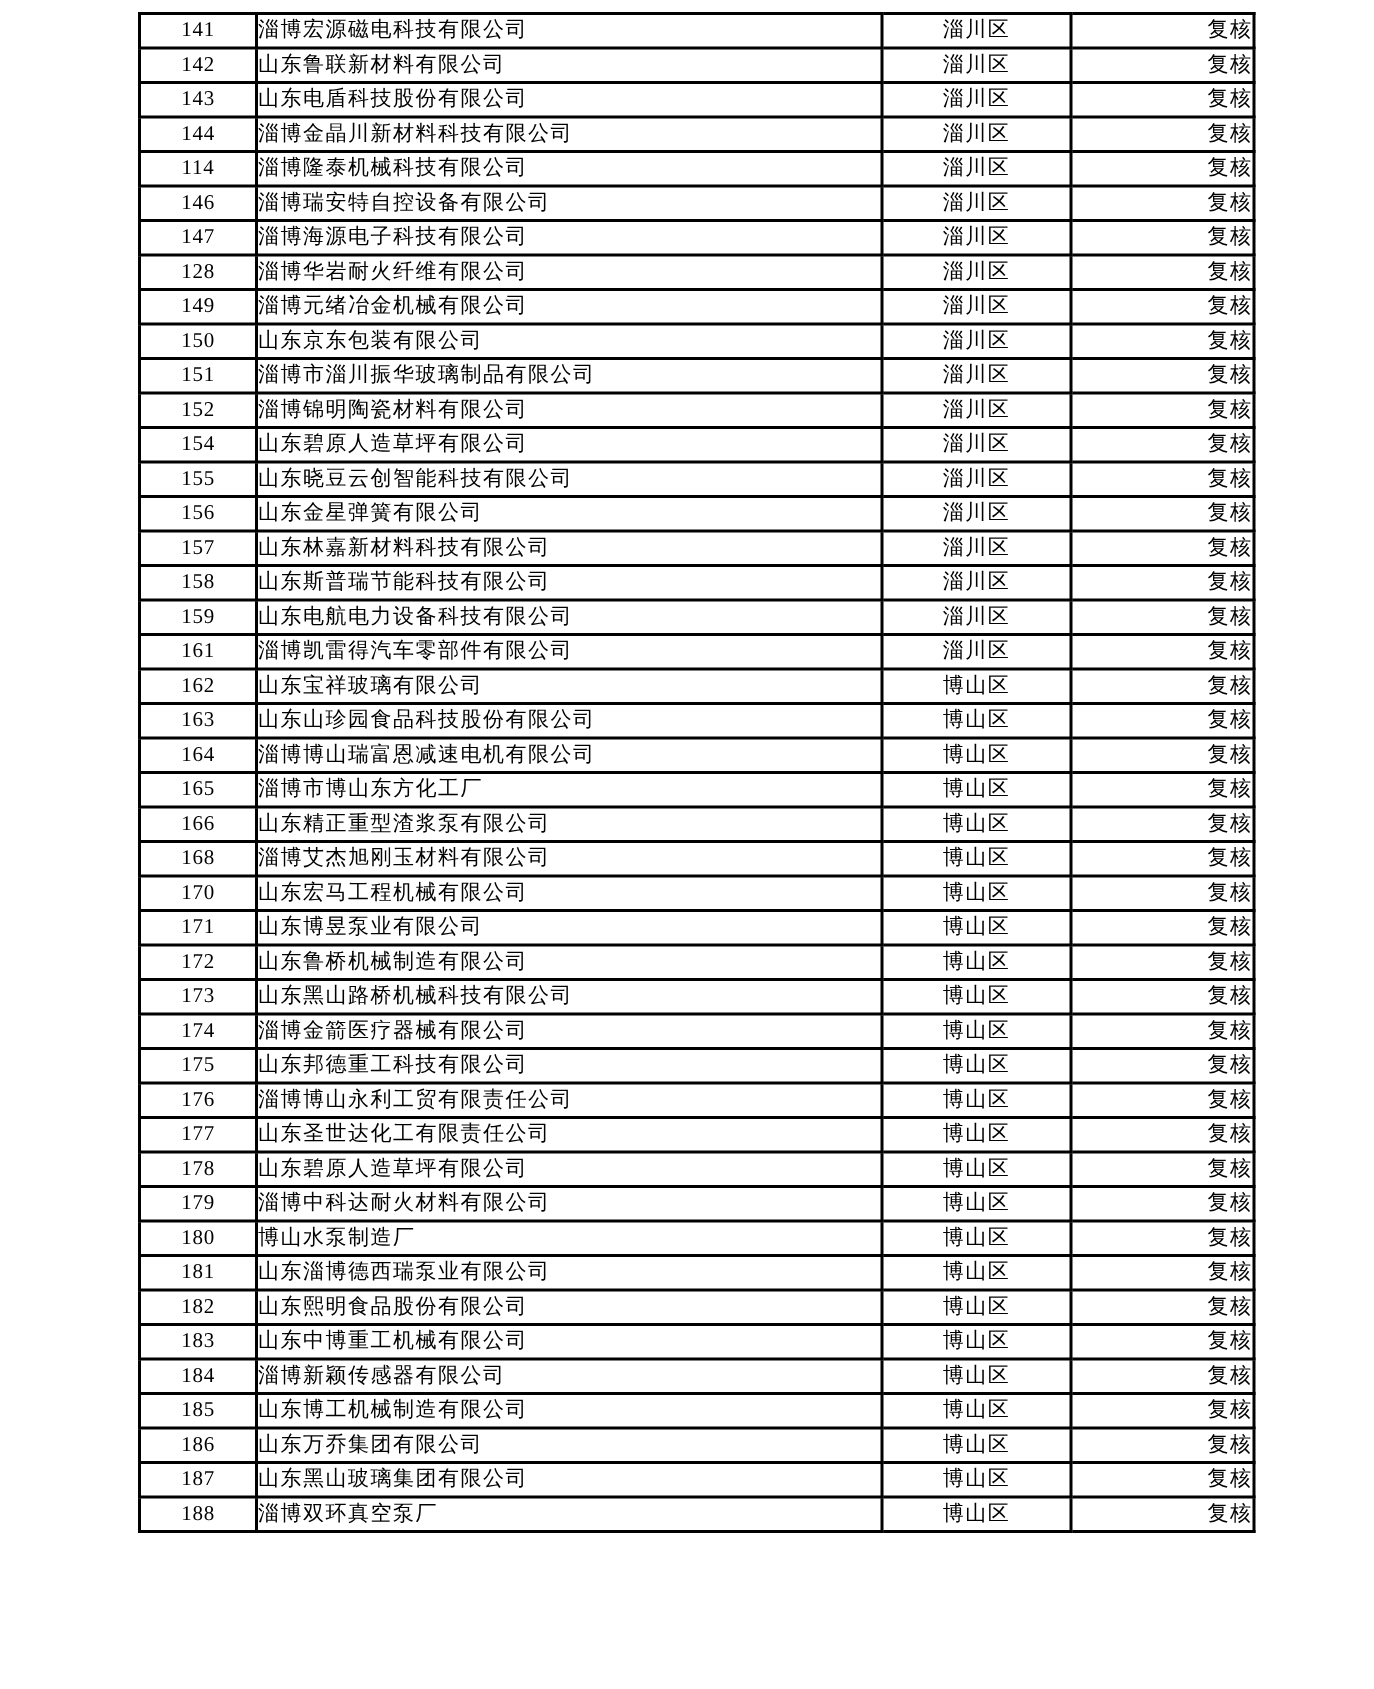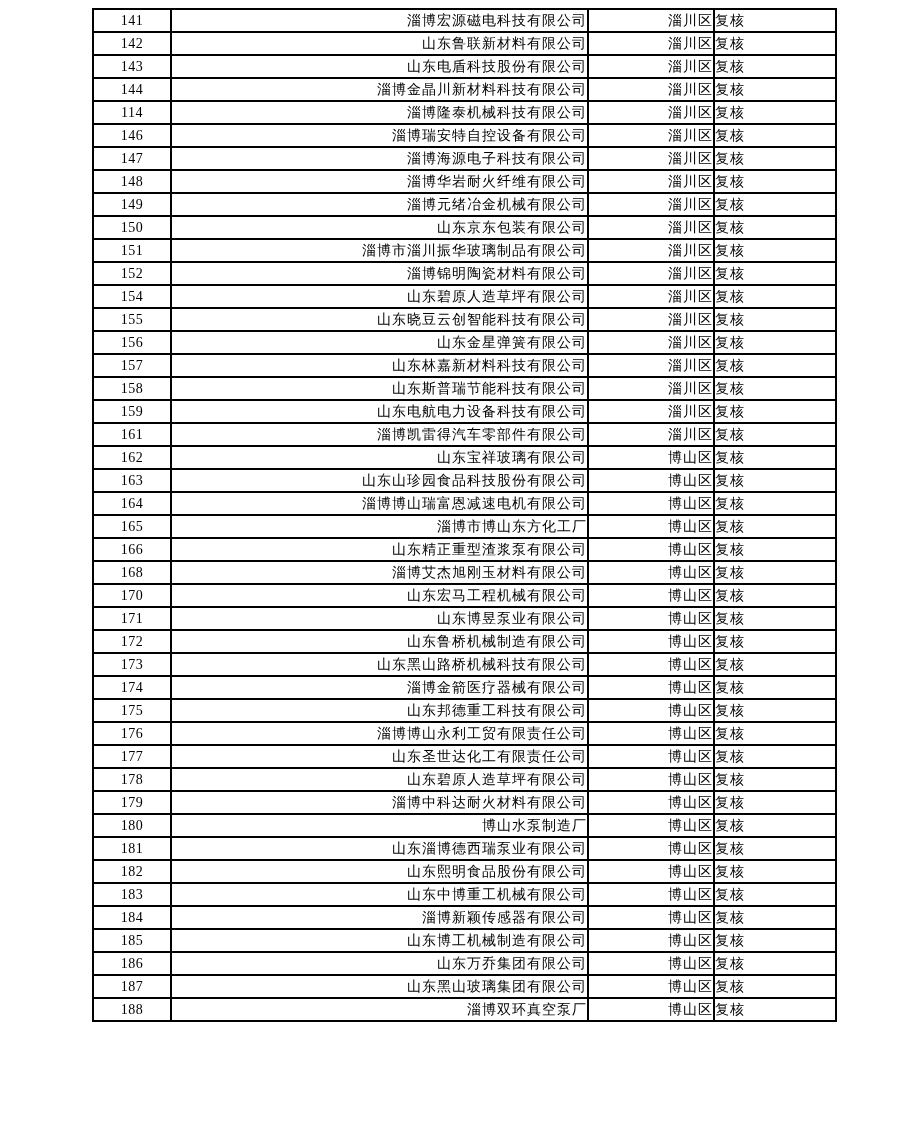--- a/index.html
+++ b/index.html
@@ -42,32 +42,32 @@
   }
   td.col-number {
     width: 76px;
     text-align: center;
     font-family: "Liberation Serif", serif;
     font-size: 15px;
     letter-spacing: 0.5px;
   }
   td.col-company {
     width: 415px;
-    text-align: right;
+    text-align: left;
     padding-left: 7px;
     letter-spacing: 1px;
   }
   td.col-district {
     width: 124px;
-    text-align: right;
+    text-align: center;
     letter-spacing: 1px;
   }
   td.col-status {
     width: 120px;
-    text-align: left;
+    text-align: right;
     letter-spacing: 1px;
   }
 </style>
 </head>
 <body>
 
 <div class="page">
   <table class="doc-table">
     <tbody>
         <tr>
@@ -106,21 +106,21 @@
           <td class="col-district">淄川区</td>
           <td class="col-status">复核</td>
         </tr>
         <tr>
           <td class="col-number">147</td>
           <td class="col-company">淄博海源电子科技有限公司</td>
           <td class="col-district">淄川区</td>
           <td class="col-status">复核</td>
         </tr>
         <tr>
-          <td class="col-number">148</td>
+          <td class="col-number">128</td>
           <td class="col-company">淄博华岩耐火纤维有限公司</td>
           <td class="col-district">淄川区</td>
           <td class="col-status">复核</td>
         </tr>
         <tr>
           <td class="col-number">149</td>
           <td class="col-company">淄博元绪冶金机械有限公司</td>
           <td class="col-district">淄川区</td>
           <td class="col-status">复核</td>
         </tr>

